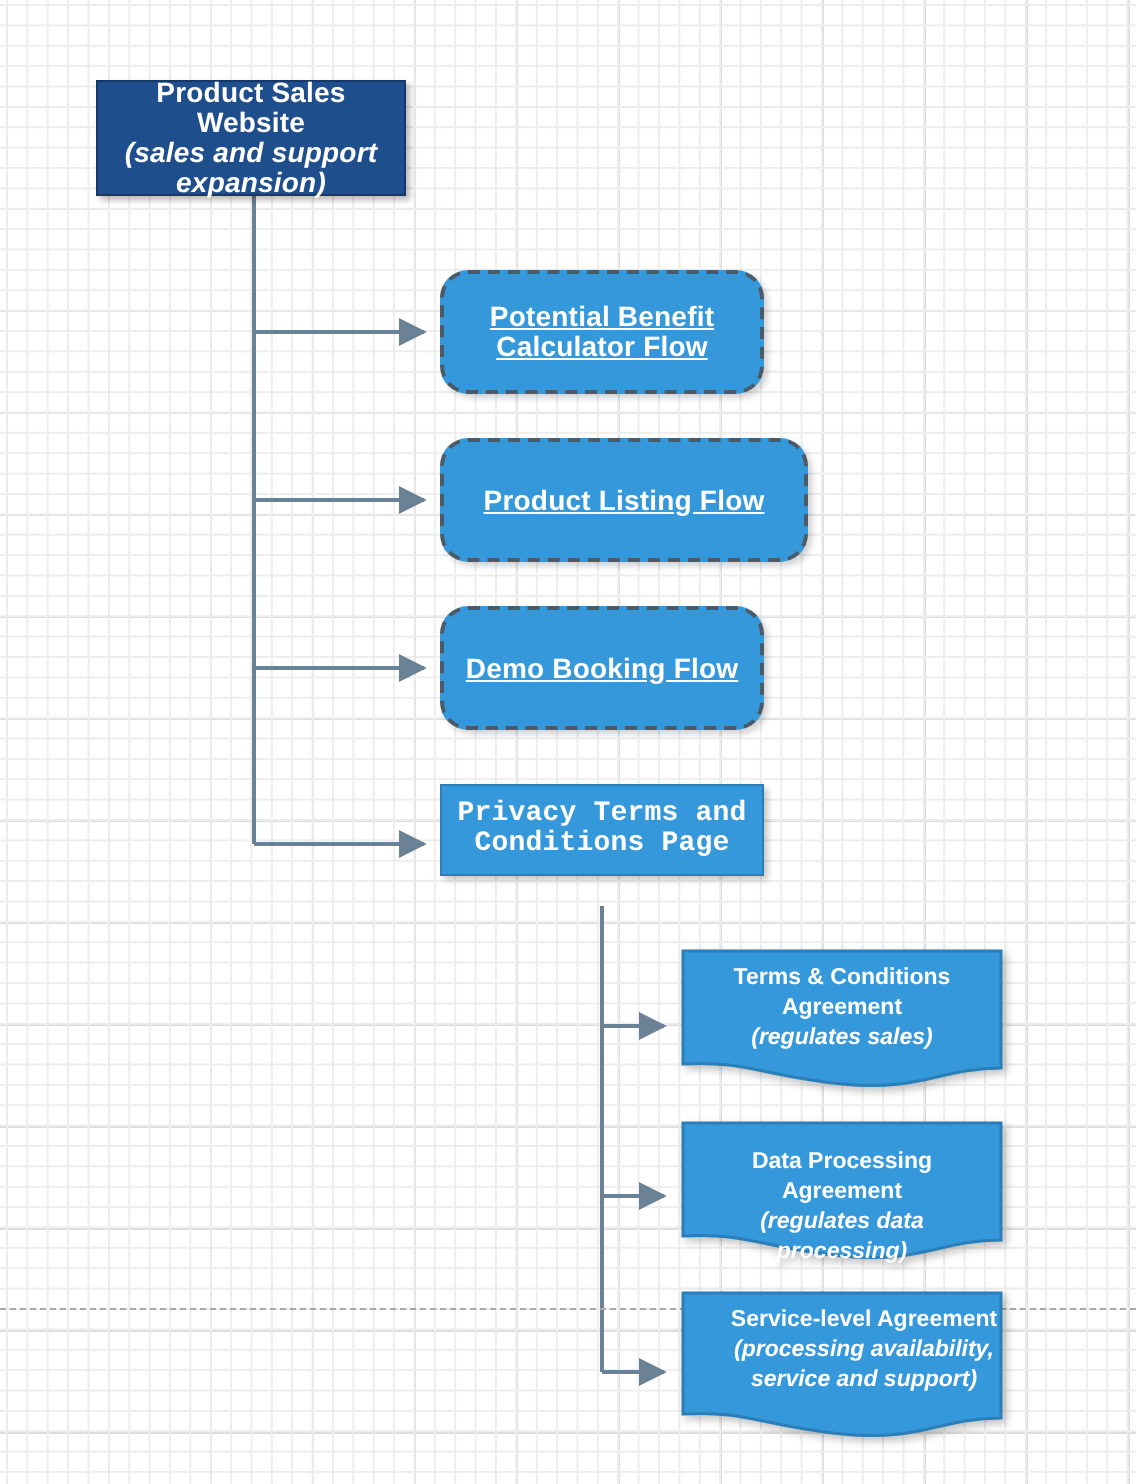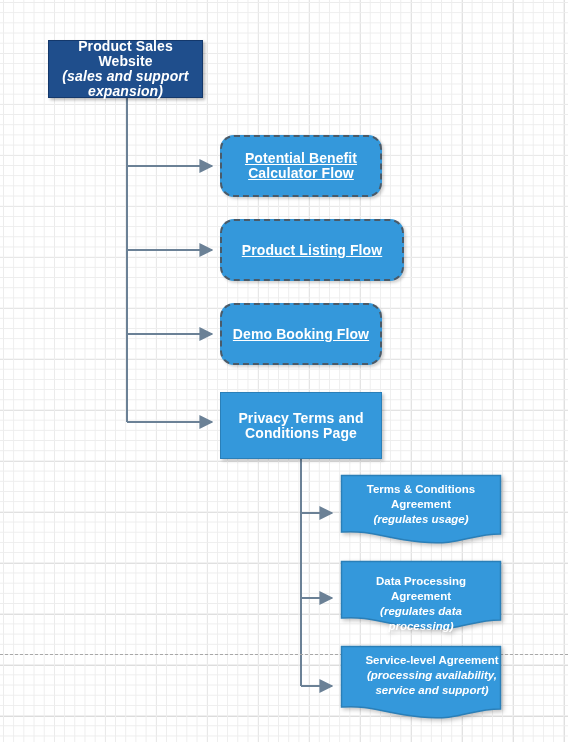--- a/index.html
+++ b/index.html
@@ -134,33 +134,33 @@
       <span>Product Listing Flow</span>
     </div>
   </div>
 
   <div class="node subprocess" style="left:220px; top:303px; width:162px; height:62px;">
     <div class="node-text">
       <span>Demo Booking Flow</span>
     </div>
   </div>
 
-  <div class="node process-plain" style="left:220px; top:392px; width:162px; height:67px;">
+  <div class="node process-plain" style="left:220px; top:392px; width:162px; height:46px;font-family:Liberation Mono, monospace;">
     <div class="node-text">
       <span>Privacy Terms and Conditions Page</span>
     </div>
   </div>
 
   <div class="doc-wrap" style="left:340px; top:474px; width:162px; height:72px;">
     <svg width="162" height="72" viewBox="0 0 162 72" xmlns="http://www.w3.org/2000/svg">
       <path d="M 1.5 1.5 L 160.5 1.5 L 160.5 60 C 130 60 120 72 81 68 C 42 64 32 56 1.5 58 Z" fill="#3498DB" stroke="#2a7fb8" stroke-width="1.5"></path>
     </svg>
     <div class="doc-label" style="top:8px;">
       <span>Terms &amp; Conditions Agreement</span>
-      <span class="sub">(regulates usage)</span>
+      <span class="sub">(regulates sales)</span>
     </div>
   </div>
 
   <div class="doc-wrap" style="left:340px; top:560px; width:162px; height:72px;">
     <svg width="162" height="72" viewBox="0 0 162 72" xmlns="http://www.w3.org/2000/svg">
       <path d="M 1.5 1.5 L 160.5 1.5 L 160.5 60 C 130 60 120 72 81 68 C 42 64 32 56 1.5 58 Z" fill="#3498DB" stroke="#2a7fb8" stroke-width="1.5"></path>
     </svg>
     <div class="doc-label" style="top:14px;">
       <span>Data Processing Agreement</span>
       <span class="sub">(regulates data processing)</span>

